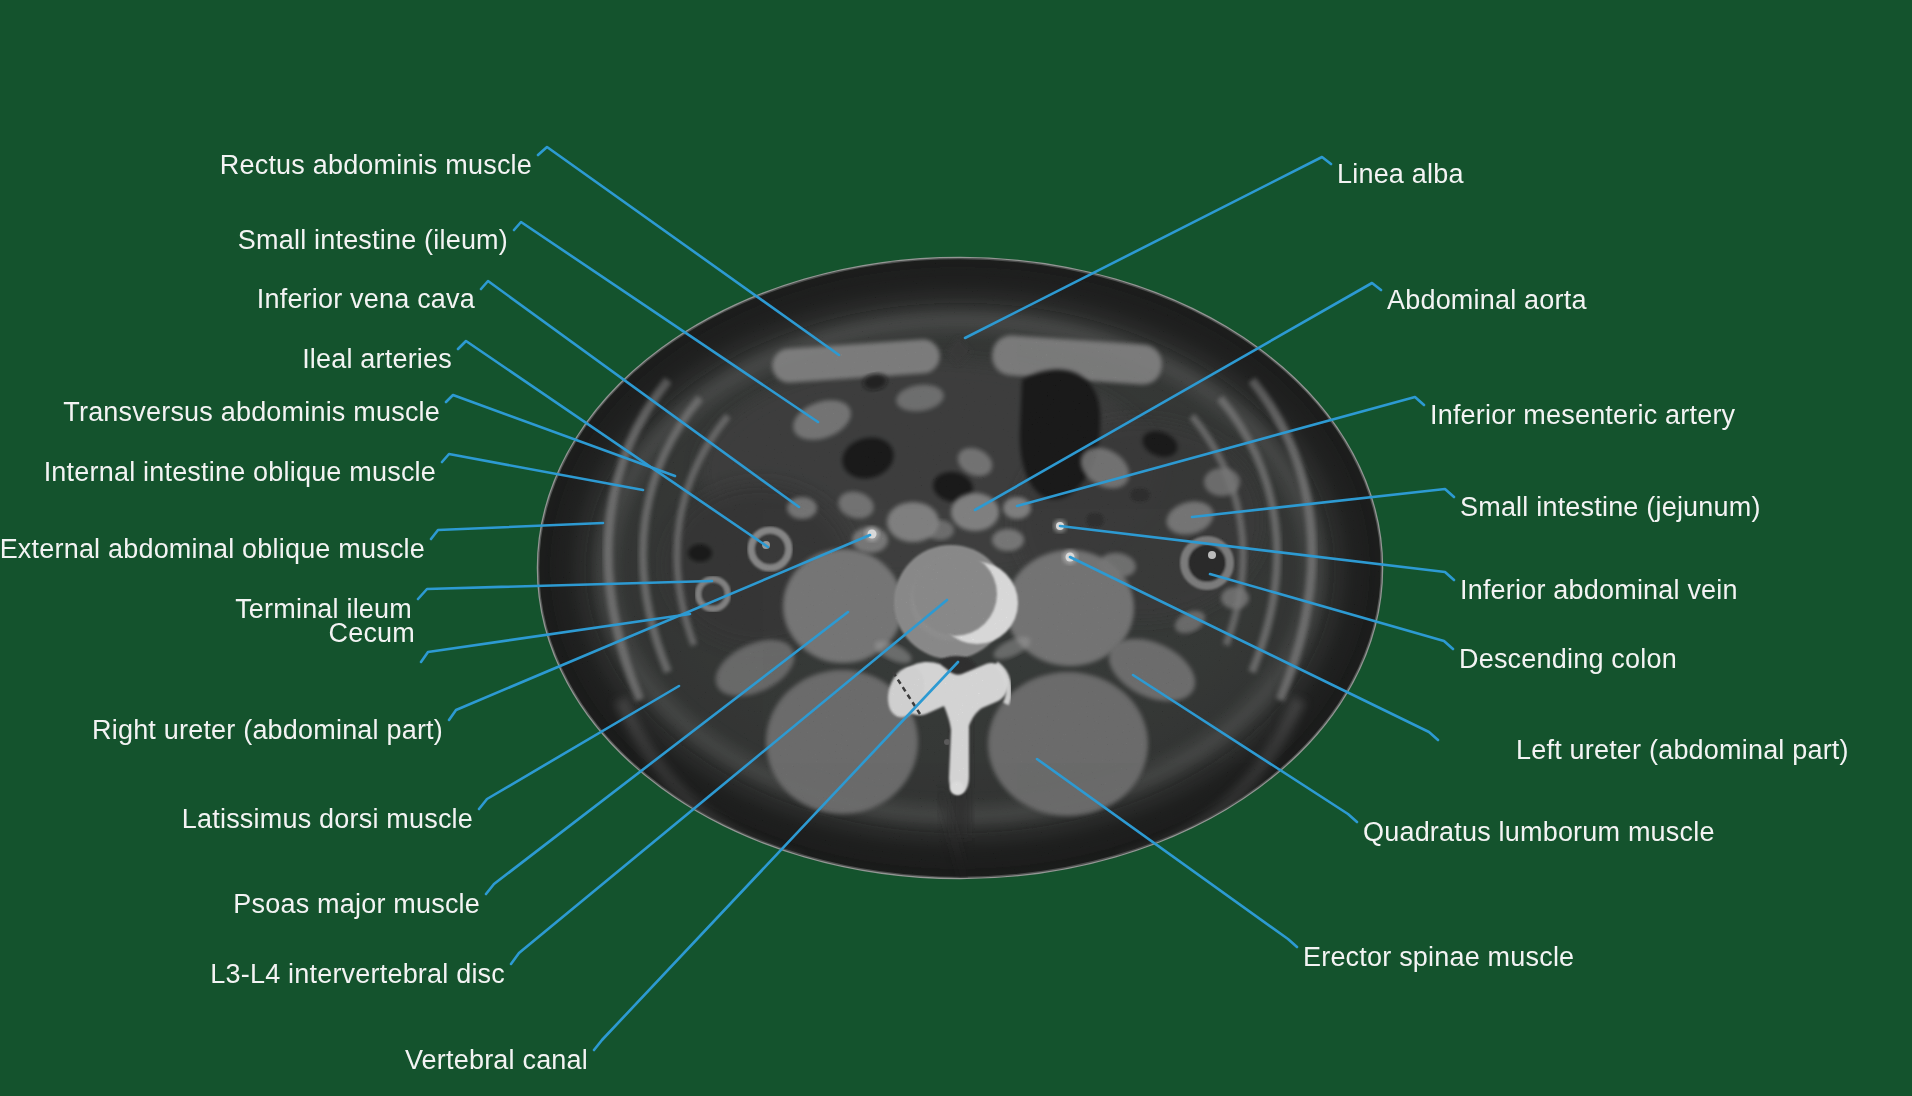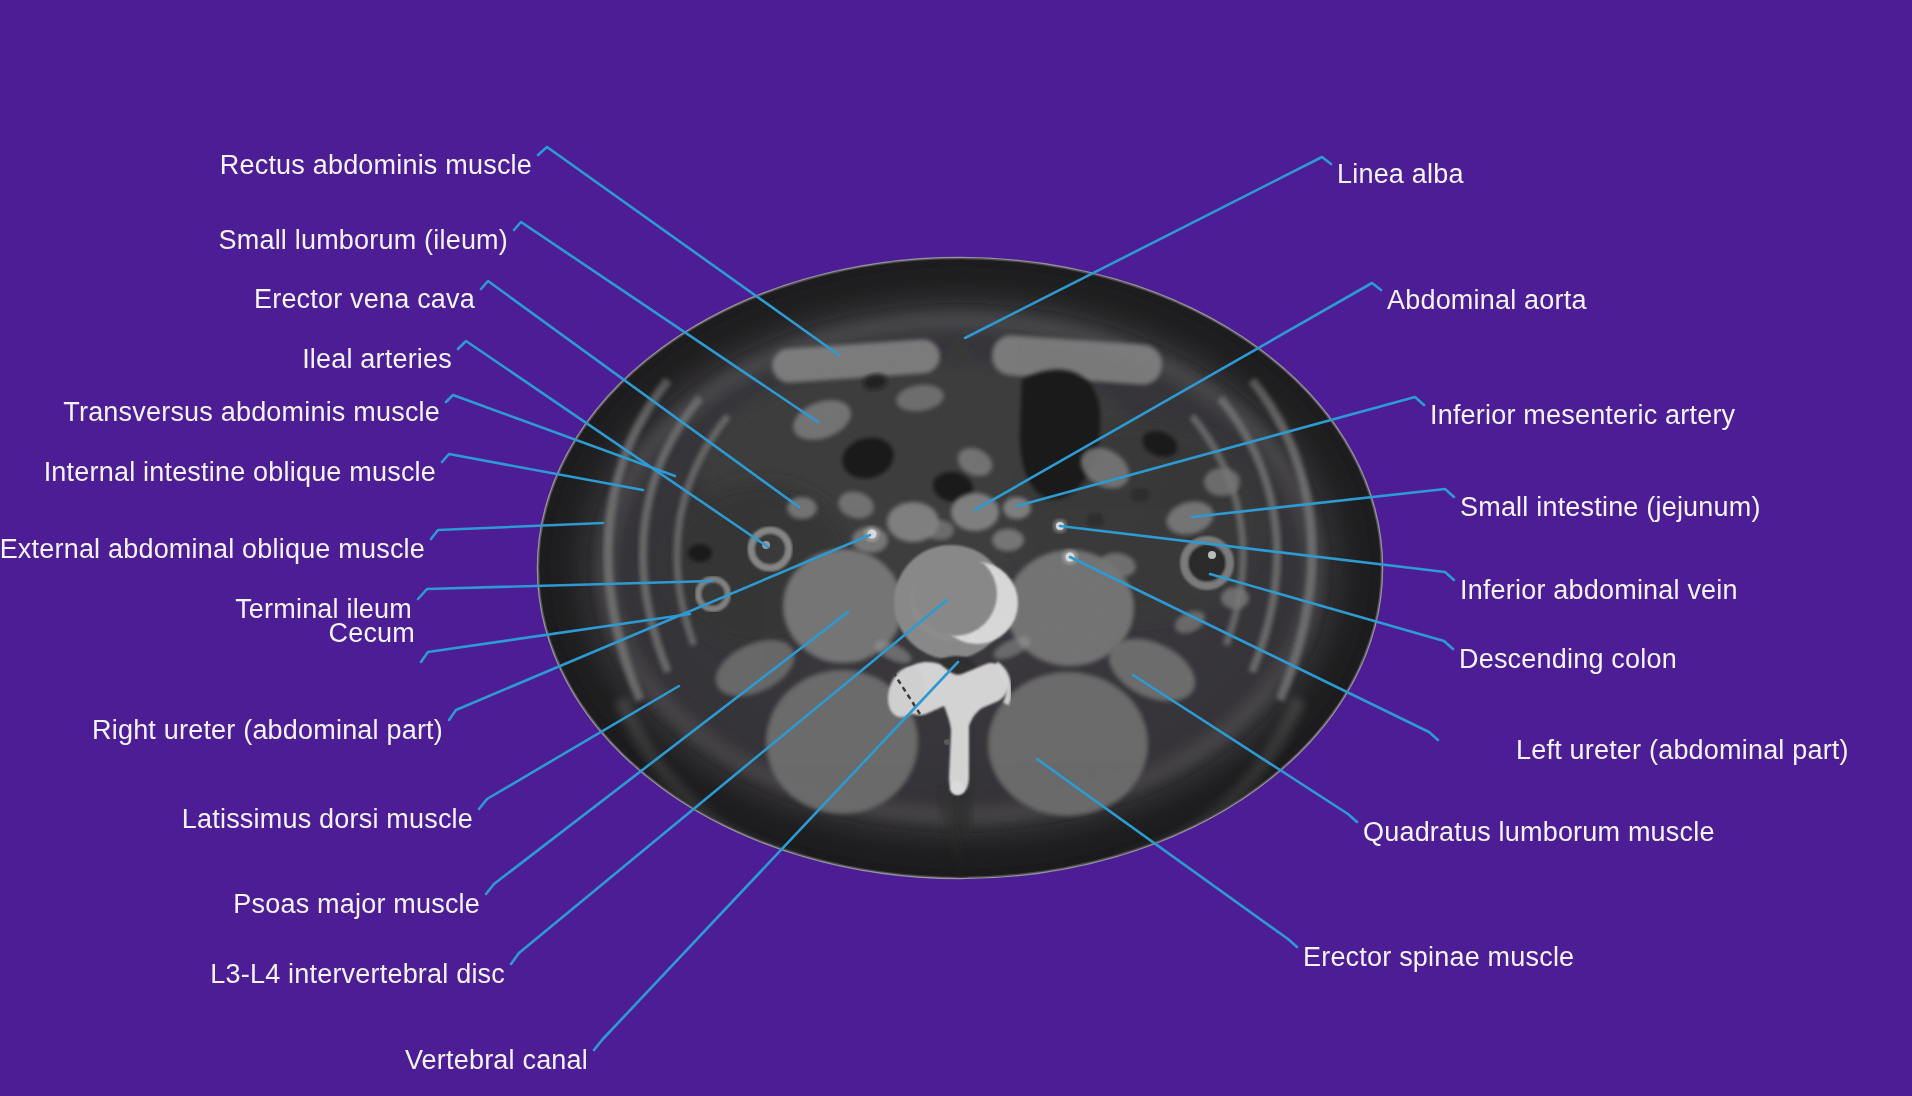--- a/index.html
+++ b/index.html
@@ -1,19 +1,19 @@
 <!DOCTYPE html>
 <html><head>
 <meta charset="utf-8">
 <style>
   html,body{margin:0;padding:0;background:#000;}
   #stage{
     position:relative;
     width:1912px;height:1096px;
-    background:#4c1d95;
+    background:#14532d;
     overflow:hidden;
     font-family:"Liberation Sans", sans-serif;
   }
   #ct-svg{position:absolute;left:0;top:0;}
   #labels .label{
     position:absolute;
     color:#f3f3f3;
     font-size:27px;
     line-height:34px;
     white-space:nowrap;
@@ -201,22 +201,22 @@
         <polyline points="1454,580 1445,572 1060,526" stroke="#2d9ad2"></polyline>
         <polyline points="1453,649 1444,641 1210,574" stroke="#2d9ad2"></polyline>
         <polyline points="1438,740 1429,732 1070,557" stroke="#2d9ad2"></polyline>
         <polyline points="1357,822 1348,814 1133,675" stroke="#2d9ad2"></polyline>
         <polyline points="1297,947 1288,939 1037,759" stroke="#2d9ad2"></polyline>
       </g>
   </svg>
 
   <div id="labels">
       <div class="label" style="right: 1380px; top: 148px; color: rgb(243, 243, 243);">Rectus abdominis muscle</div>
-      <div class="label" style="right: 1404px; top: 223px; color: rgb(243, 243, 243);">Small lumborum (ileum)</div>
-      <div class="label" style="right: 1437px; top: 282px; color: rgb(243, 243, 243);">Erector vena cava</div>
+      <div class="label" style="right: 1404px; top: 223px; color: rgb(243, 243, 243);">Small intestine (ileum)</div>
+      <div class="label" style="right: 1437px; top: 282px; color: rgb(243, 243, 243);">Inferior vena cava</div>
       <div class="label" style="right: 1460px; top: 342px; color: rgb(243, 243, 243);">Ileal arteries</div>
       <div class="label" style="right: 1472px; top: 395px; color: rgb(243, 243, 243); margin-left: 45px;">Transversus abdominis muscle</div>
       <div class="label" style="right: 1476px; top: 455px; color: rgb(243, 243, 243);">Internal intestine oblique muscle</div>
       <div class="label" style="right: 1487px; top: 532px; color: rgb(243, 243, 243);">External abdominal oblique muscle</div>
       <div class="label" style="right: 1500px; top: 592px; color: rgb(243, 243, 243);">Terminal ileum</div>
       <div class="label" style="right: 1497px; top: 616px; color: rgb(243, 243, 243);">Cecum</div>
       <div class="label" style="right: 1469px; top: 713px; color: rgb(243, 243, 243);">Right ureter (abdominal part)</div>
       <div class="label" style="right: 1439px; top: 802px; color: rgb(243, 243, 243);">Latissimus dorsi muscle</div>
       <div class="label" style="right: 1432px; top: 887px; color: rgb(243, 243, 243);">Psoas major muscle</div>
       <div class="label" style="right: 1407px; top: 957px; color: rgb(243, 243, 243);">L3-L4 intervertebral disc</div>

